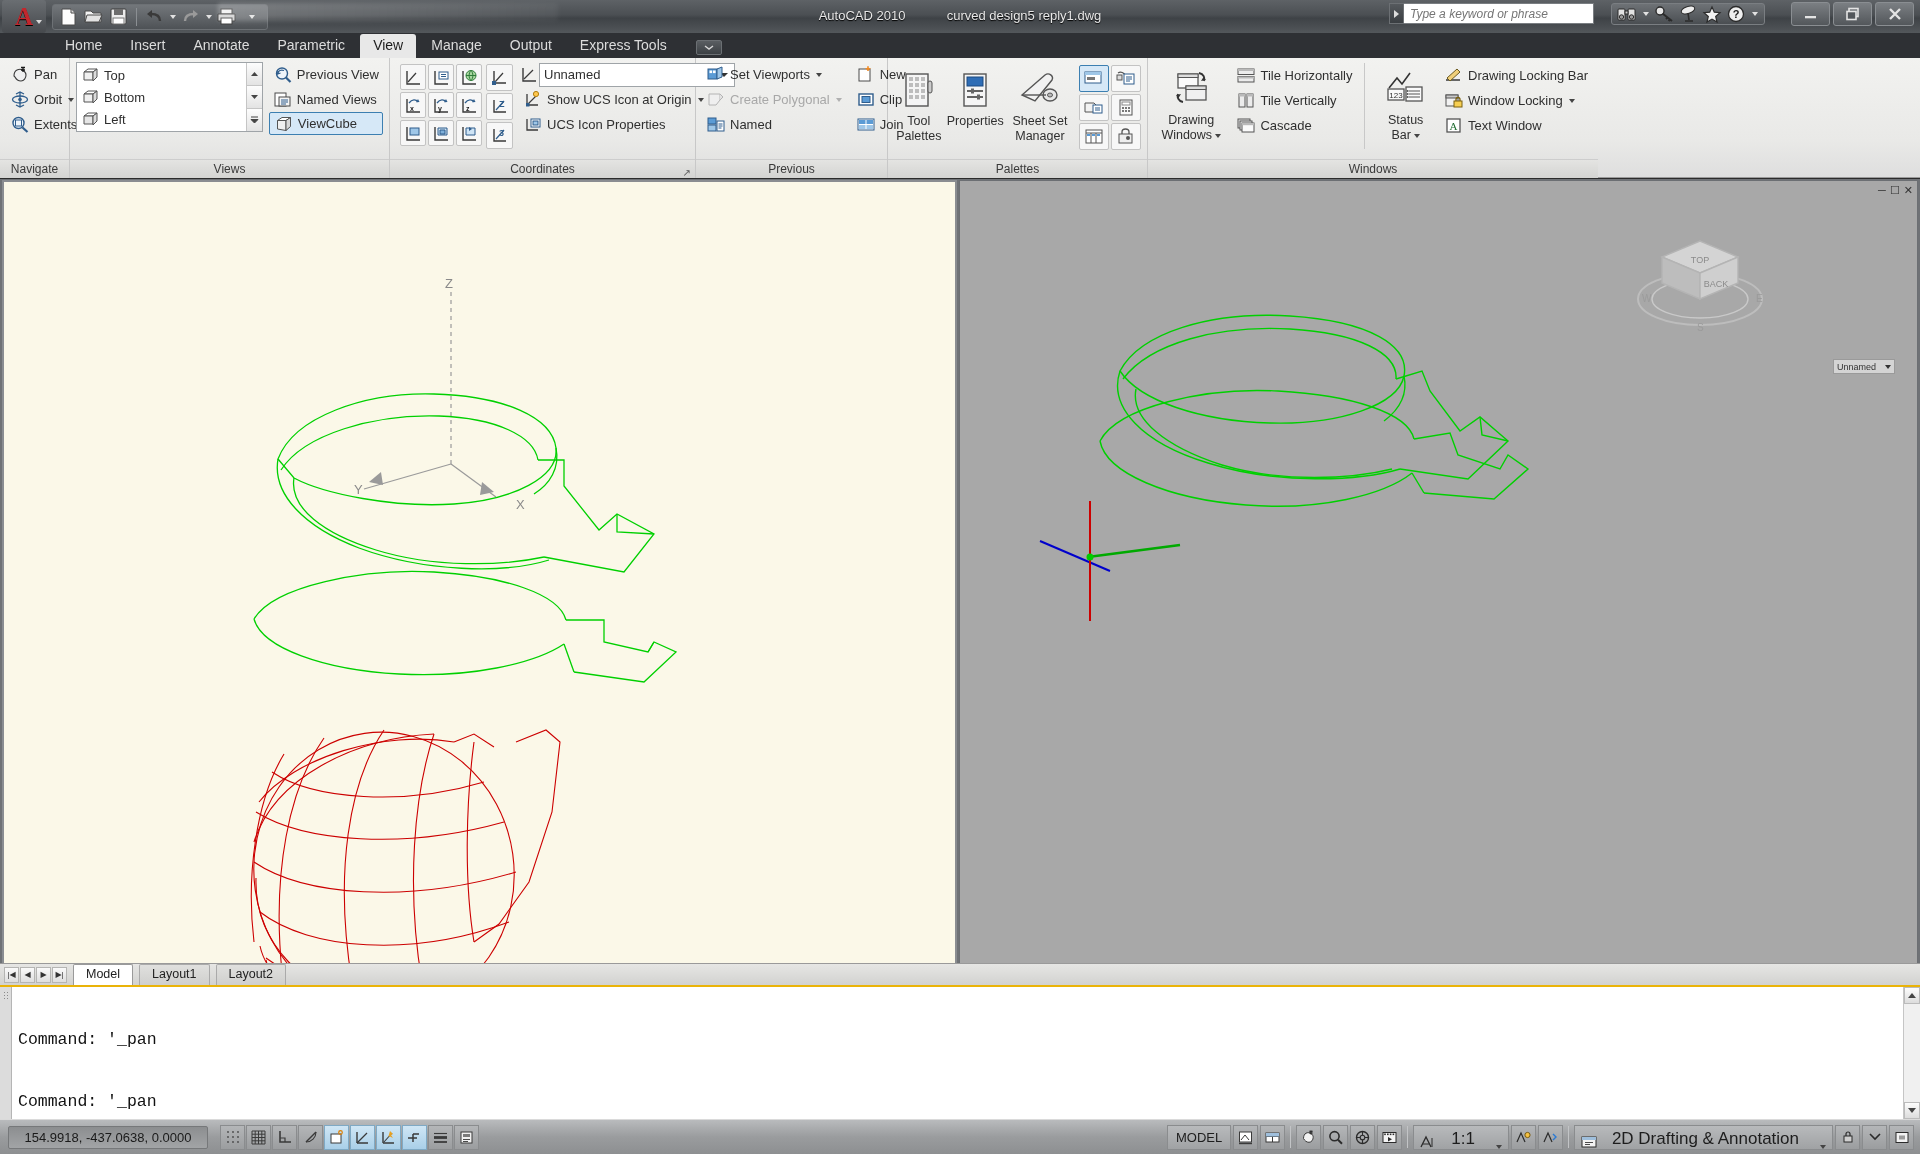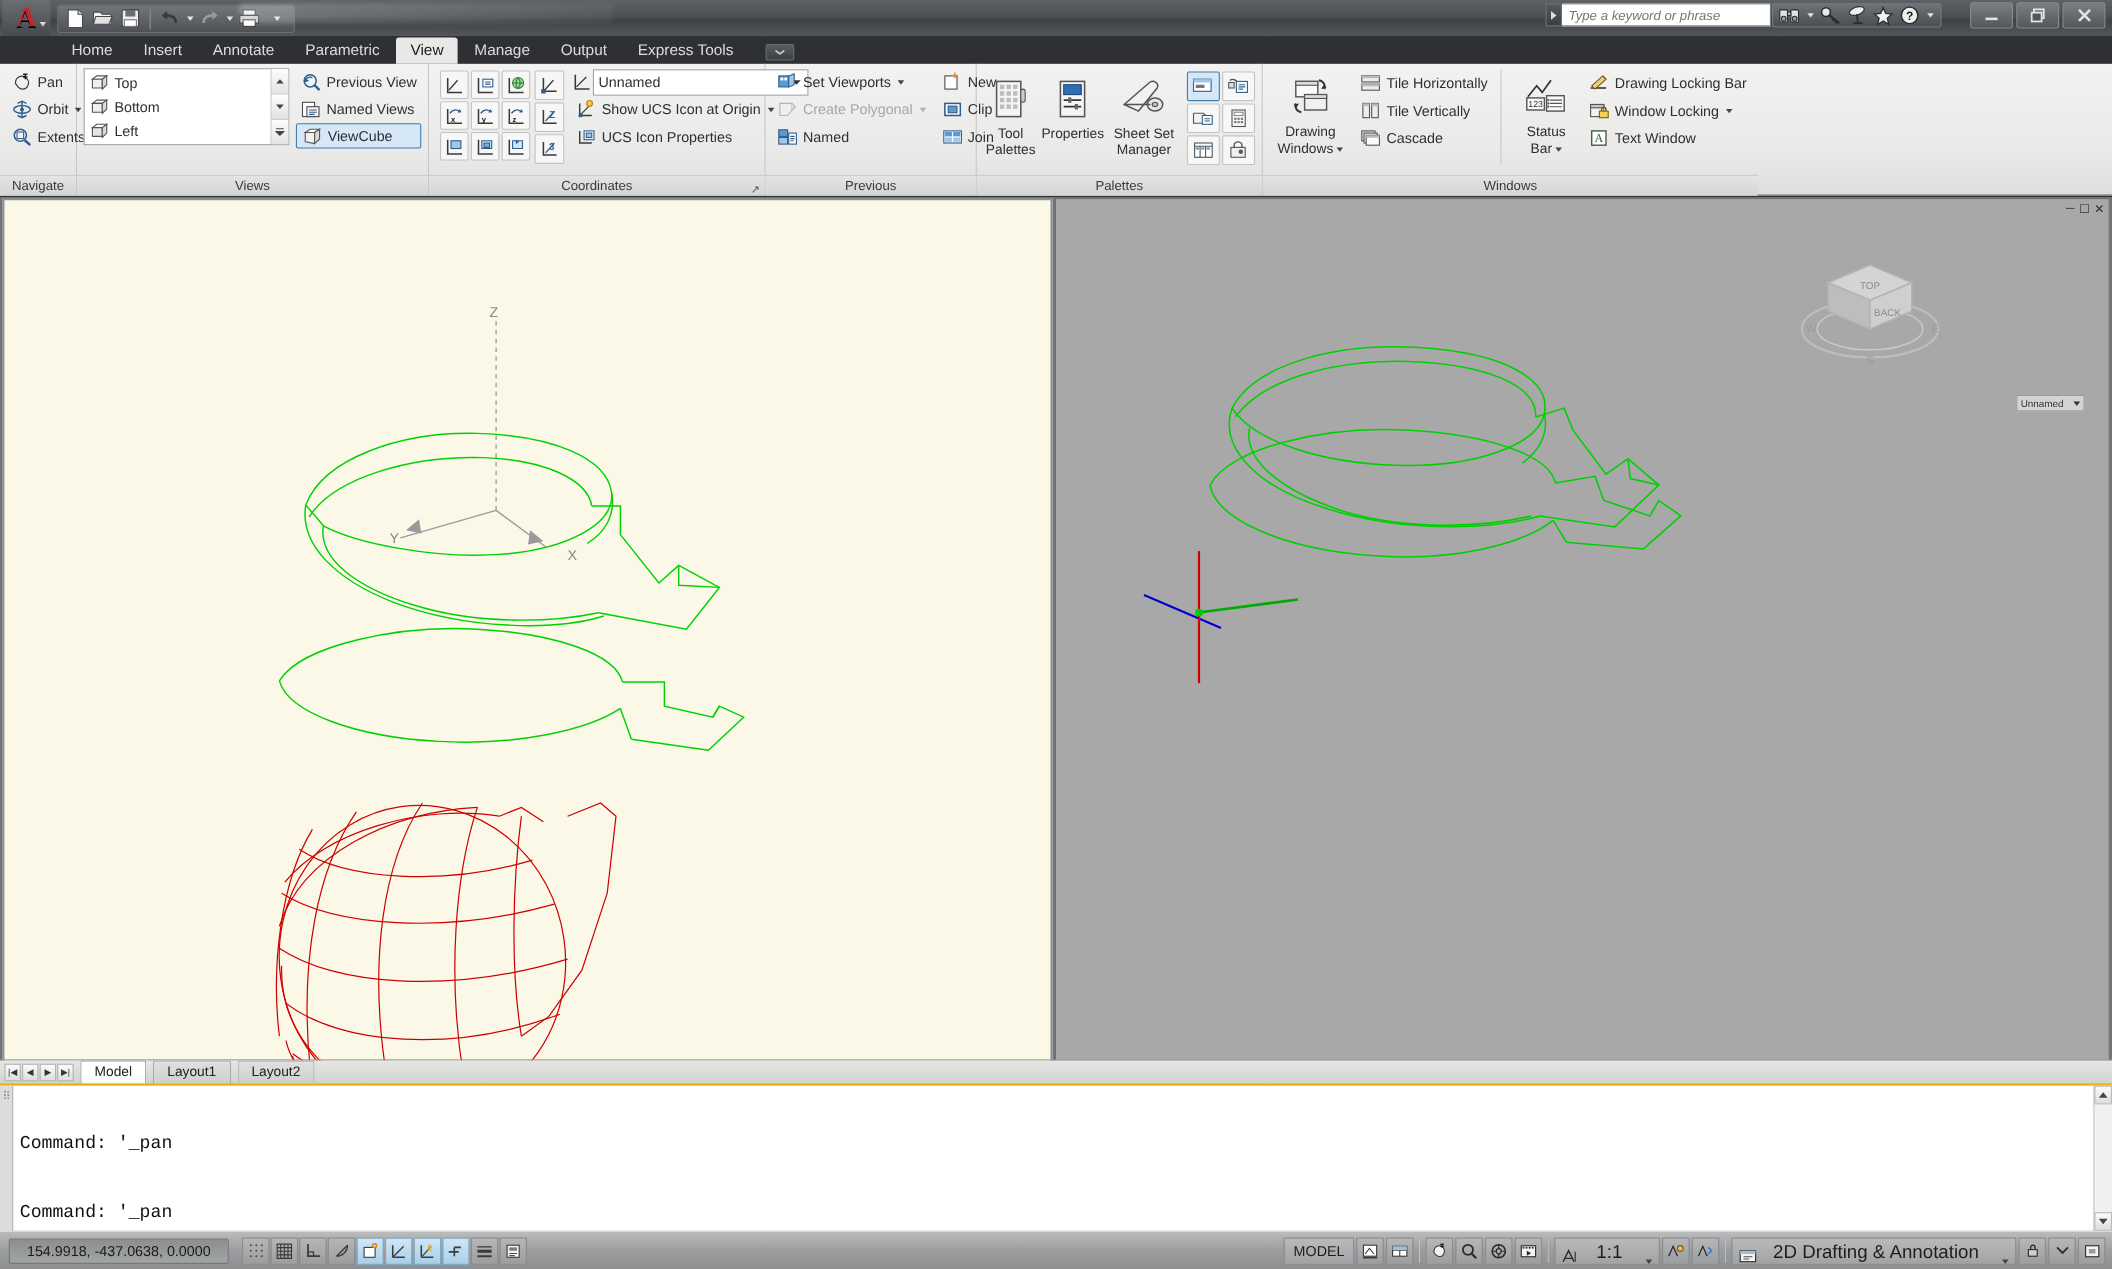--- a/index.html
+++ b/index.html
@@ -46,21 +46,21 @@
   .mini-caret { width:0;height:0;border-left:3px solid transparent;border-right:3px solid transparent;border-top:4px solid #e2e2e2;}
   .title-doc {
     position:absolute; left: 0; width: 1920px; text-align:center;
     font-size: 13px; color: #e8e8e8; text-shadow: 0 1px 1px #000;
     pointer-events:none;
   }
   .title-faded { position:absolute; left: 218px; top: 3px; width: 340px; height: 18px;
      background: linear-gradient(to right, rgba(255,255,255,0.22), rgba(255,255,255,0.05));
      filter: blur(2px); border-radius:2px; }
   .search-wrap {
-    position: absolute; right: 310px; top: 3px; height: 21px; display:flex; align-items:flex-start;
+    position: absolute; right: 326px; top: 3px; height: 21px; display:flex; align-items:flex-start;
   }
   .search-arrow {
     width: 15px; height: 21px; background: linear-gradient(to bottom,#55595d,#3a3e42);
     border:1px solid #6c7074; display:flex;align-items:center;justify-content:center;
   }
   .search-arrow i { width:0;height:0;border-top:4px solid transparent;border-bottom:4px solid transparent;border-left:5px solid #ddd;}
   .search-input {
     width: 190px; height: 21px; background: #fff; border:1px solid #7a7e82; border-left:none;
     font-size: 12px; font-style: italic; color:#777; padding-left:6px;
     font-family: "Liberation Sans", sans-serif;
@@ -283,20 +283,25 @@
             <rect x="4" y="10" width="11" height="6" fill="#fff" stroke="#3d3d3d"></rect>
           </svg>
       </div>
       <div class="qat-btn">
           <span class="mini-caret"></span>
         </div>
     </div>
 
     <div class="title-faded novis"></div>
 
+    <div class="title-doc" style="top:8px;">
+      <span>AutoCAD 2010</span>
+      <span style="display:inline-block;width:34px"></span>
+      <span>curved design5 reply1.dwg</span>
+    </div>
 
     <div class="search-wrap">
       <div class="search-arrow">
           <i></i>
         </div>
       <input class="search-input" type="text" placeholder="Type a keyword or phrase" style="">
     </div>
 
     <div class="title-icons">
       <div class="ti">

